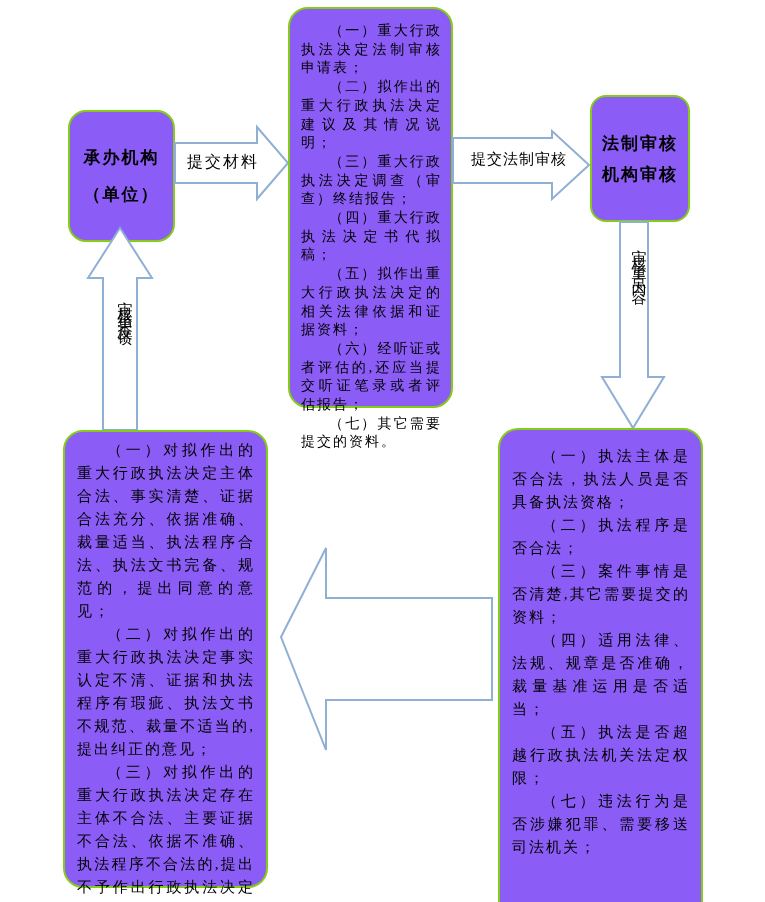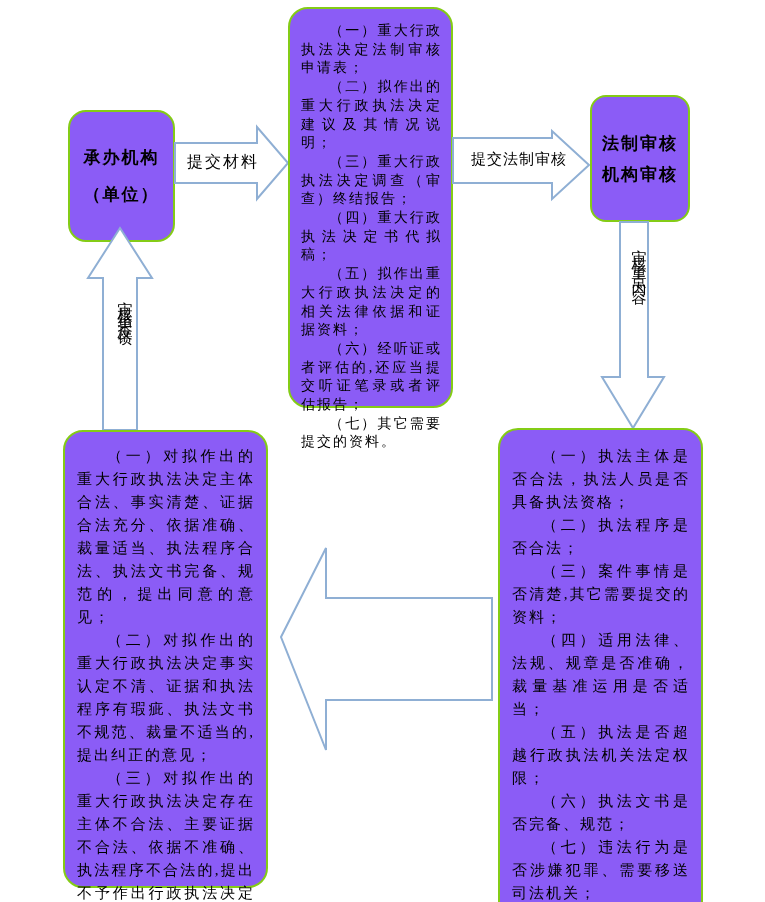--- a/index.html
+++ b/index.html
@@ -20,21 +20,21 @@
   .titlebox .tline + .tline{margin-top:20px;}
   #box-review-org .tline + .tline{margin-top:14px;}
   .listbox p{
     margin:0;text-align:justify;text-indent:2em;
     letter-spacing:2px;
   }
   #box-materials{padding:13px 9px 0 11px;}
   #box-materials p{font-size:14px;line-height:18.7px;}
   #box-review-points{padding:15px 11px 0 12px;}
   #box-review-points p{font-size:15px;line-height:23px;}
-  #box-opinions{padding:13px 11px 0 12px;}
+  #box-opinions{padding:7px 11px 0 12px;}
   #box-opinions p{font-size:15px;line-height:23px;}
   .arrow-svg{position:absolute;overflow:visible;}
   .arrow-svg polygon{fill:#ffffff;stroke:#8fafd4;stroke-width:2;stroke-linejoin:miter;}
   .alabel{position:absolute;font-size:16px;letter-spacing:2px;line-height:1.2;}
   .vlabel{
     position:absolute;writing-mode:vertical-rl;text-orientation:upright;
     font-size:15px;letter-spacing:8px;text-align:left;
   }
 </style>
 </head>
@@ -81,21 +81,20 @@
     <polygon points="35,2 67,52 52,52 52,204 18,204 18,52 3,52"></polygon>
   </svg>
   <div class="vlabel" style="left:106px;top:289px;width:28px;height:140px;letter-spacing:6px;">审核结果反馈</div>
 
   <div class="box listbox" id="box-review-points" style="left:498px;top:428px;width:205px;height:590px;border-radius:20px;">
     <p>（一）执法主体是否合法，执法人员是否具备执法资格；</p>
     <p>（二）执法程序是否合法；</p>
     <p>（三）案件事情是否清楚,其它需要提交的资料；</p>
     <p>（四）适用法律、法规、规章是否准确，裁量基准运用是否适当；</p>
     <p>（五）执法是否超越行政执法机关法定权限；</p>
-    <p>（六）执法文书是否完备、规范；</p>
     <p>（七）违法行为是否涉嫌犯罪、需要移送司法机关；</p>
 
   </div>
 
   <svg class="arrow-svg" style="left:279px;top:545px;" width="215" height="208" viewBox="0 0 215 208">
     <polygon points="2,92 47,3 47,53 213,53 213,155 47,155 47,205"></polygon>
   </svg>
 
   <div class="box listbox" id="box-opinions" style="left:63px;top:430px;width:205px;height:458px;border-radius:20px;">
     <p>（一）对拟作出的重大行政执法决定主体合法、事实清楚、证据合法充分、依据准确、裁量适当、执法程序合法、执法文书完备、规范的，提出同意的意见；</p>

